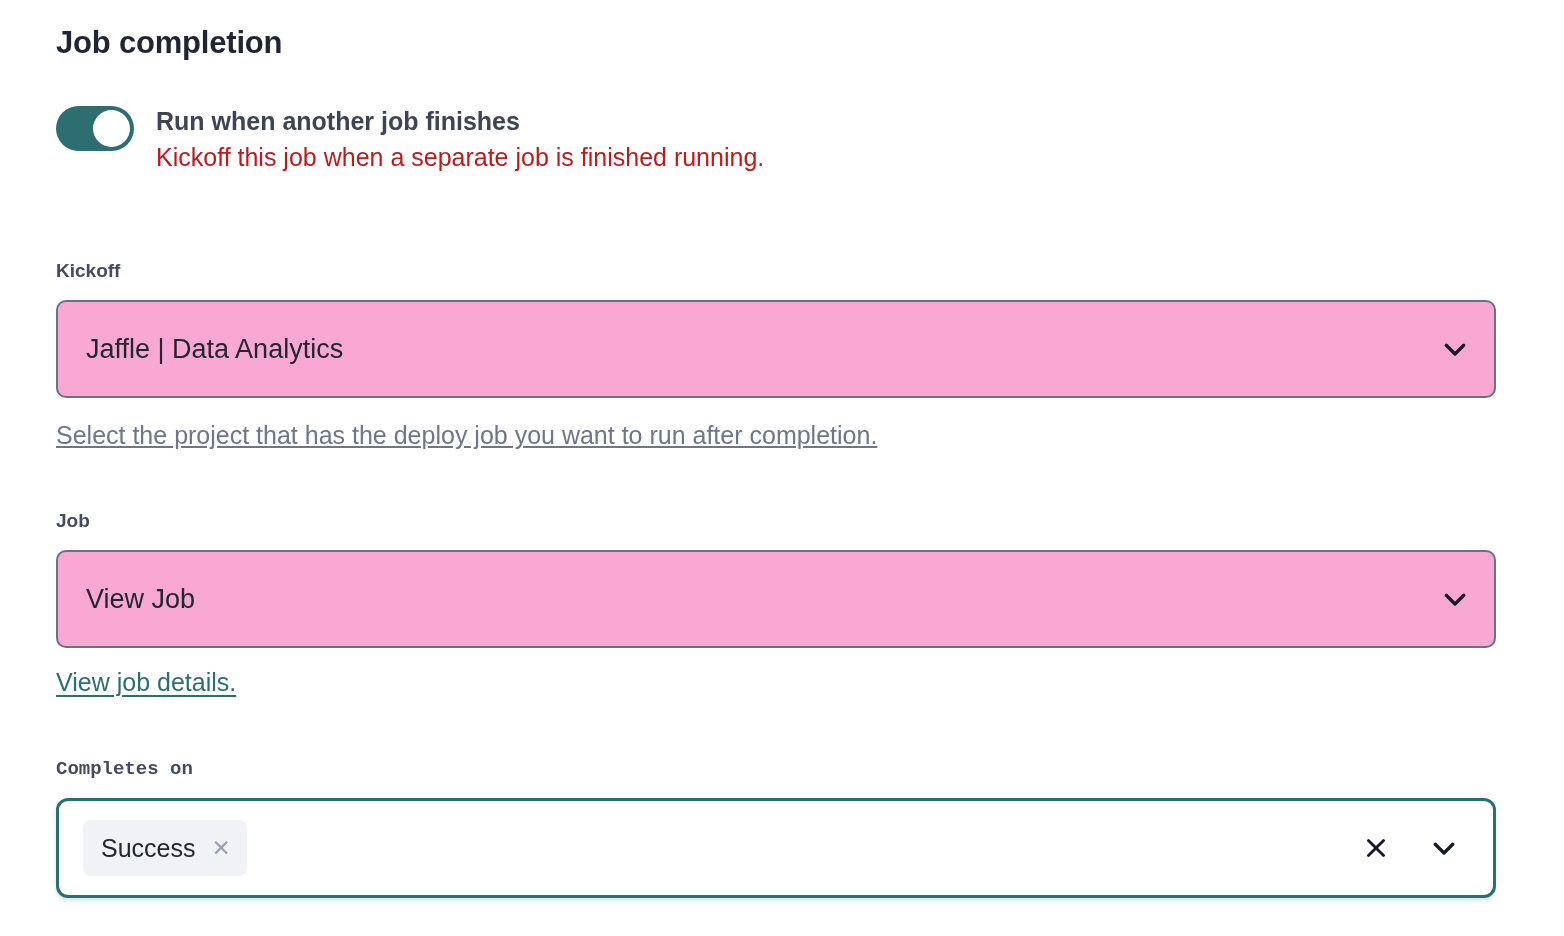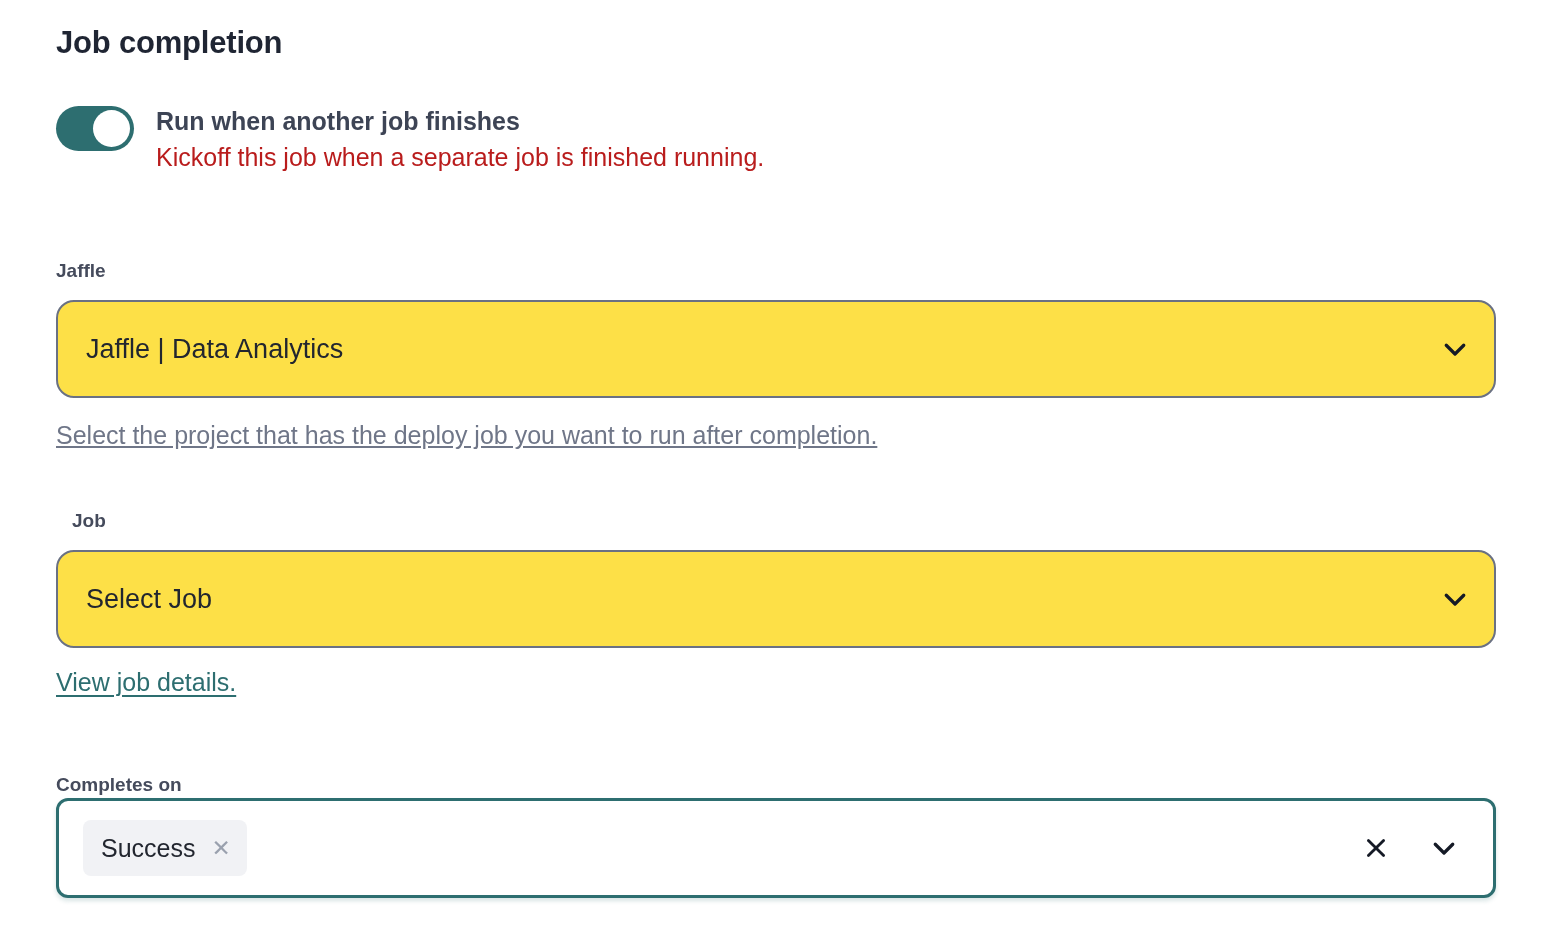--- a/index.html
+++ b/index.html
@@ -90,22 +90,22 @@
     font-weight: 700;
     color: #454b5c;
     line-height: 1.2;
   }
 
   .select-box {
     position: relative;
     width: 1440px;
     height: 98px;
     border: 2px solid #6a7183;
-    border-radius: 18px;
-    background: #fde047;
+    border-radius: 10px;
+    background: #f9a8d4;
     display: flex;
     align-items: center;
     padding: 0 22px 0 28px;
     cursor: pointer;
   }
   .select-value {
     font-size: 27px;
     font-weight: 400;
     color: #22262f;
     flex: 1 1 auto;
@@ -137,25 +137,25 @@
     text-underline-offset: 4px;
     cursor: pointer;
     display: inline-block;
   }
 
   
   .block-project-label { position: absolute; left: 56px; top: 250px; }
   .block-project-select { position: absolute; left: 56px; top: 290px; }
   .block-project-helper { position: absolute; left: 56px; top: 409px; text-decoration: underline; }
 
-  .block-job-label { position: absolute; left: 72px; top: 500px; }
+  .block-job-label { position: absolute; left: 56px; top: 500px; }
   .block-job-select { position: absolute; left: 56px; top: 540px; }
   .block-job-link { position: absolute; left: 56px; top: 658px; }
 
-  .block-completes-label { position: absolute; left: 56px; top: 764px; }
+  .block-completes-label { position: absolute; left: 56px; top: 748px; font-family: Liberation Mono, monospace; }
   .block-completes-field { position: absolute; left: 56px; top: 788px; }
 
   
   .multiselect {
     position: relative;
     width: 1440px;
     height: 100px;
     border: 3px solid #2d6e70;
     border-radius: 12px;
     background: #ffffff;
@@ -219,37 +219,37 @@
   <div class="toggle-row">
     <div class="switch">
       <div class="knob"></div>
     </div>
     <div class="toggle-texts">
       <div class="toggle-label">Run when another job finishes</div>
       <div class="toggle-desc">Kickoff this job when a separate job is finished running.</div>
     </div>
   </div>
 
-  <div class="field-label block-project-label">Jaffle</div>
+  <div class="field-label block-project-label">Kickoff</div>
 
   <div class="select-box block-project-select">
     <span class="select-value">Jaffle | Data Analytics</span>
     <span class="chev">
       <svg width="30" height="30" viewBox="0 0 24 24" fill="none" stroke="#151a26" stroke-width="2.6" stroke-linecap="round" stroke-linejoin="round">
         <polyline points="5 9 12 16 19 9"></polyline>
       </svg>
     </span>
   </div>
 
   <div class="helper-text block-project-helper">Select the project that has the deploy job you want to run after completion.</div>
 
   <div class="field-label block-job-label">Job</div>
 
   <div class="select-box block-job-select">
-    <span class="select-value">Select Job</span>
+    <span class="select-value">View Job</span>
     <span class="chev">
       <svg width="30" height="30" viewBox="0 0 24 24" fill="none" stroke="#151a26" stroke-width="2.6" stroke-linecap="round" stroke-linejoin="round">
         <polyline points="5 9 12 16 19 9"></polyline>
       </svg>
     </span>
   </div>
 
   <a class="link block-job-link">View job details.</a>
 
   <div class="field-label block-completes-label">Completes on</div>

